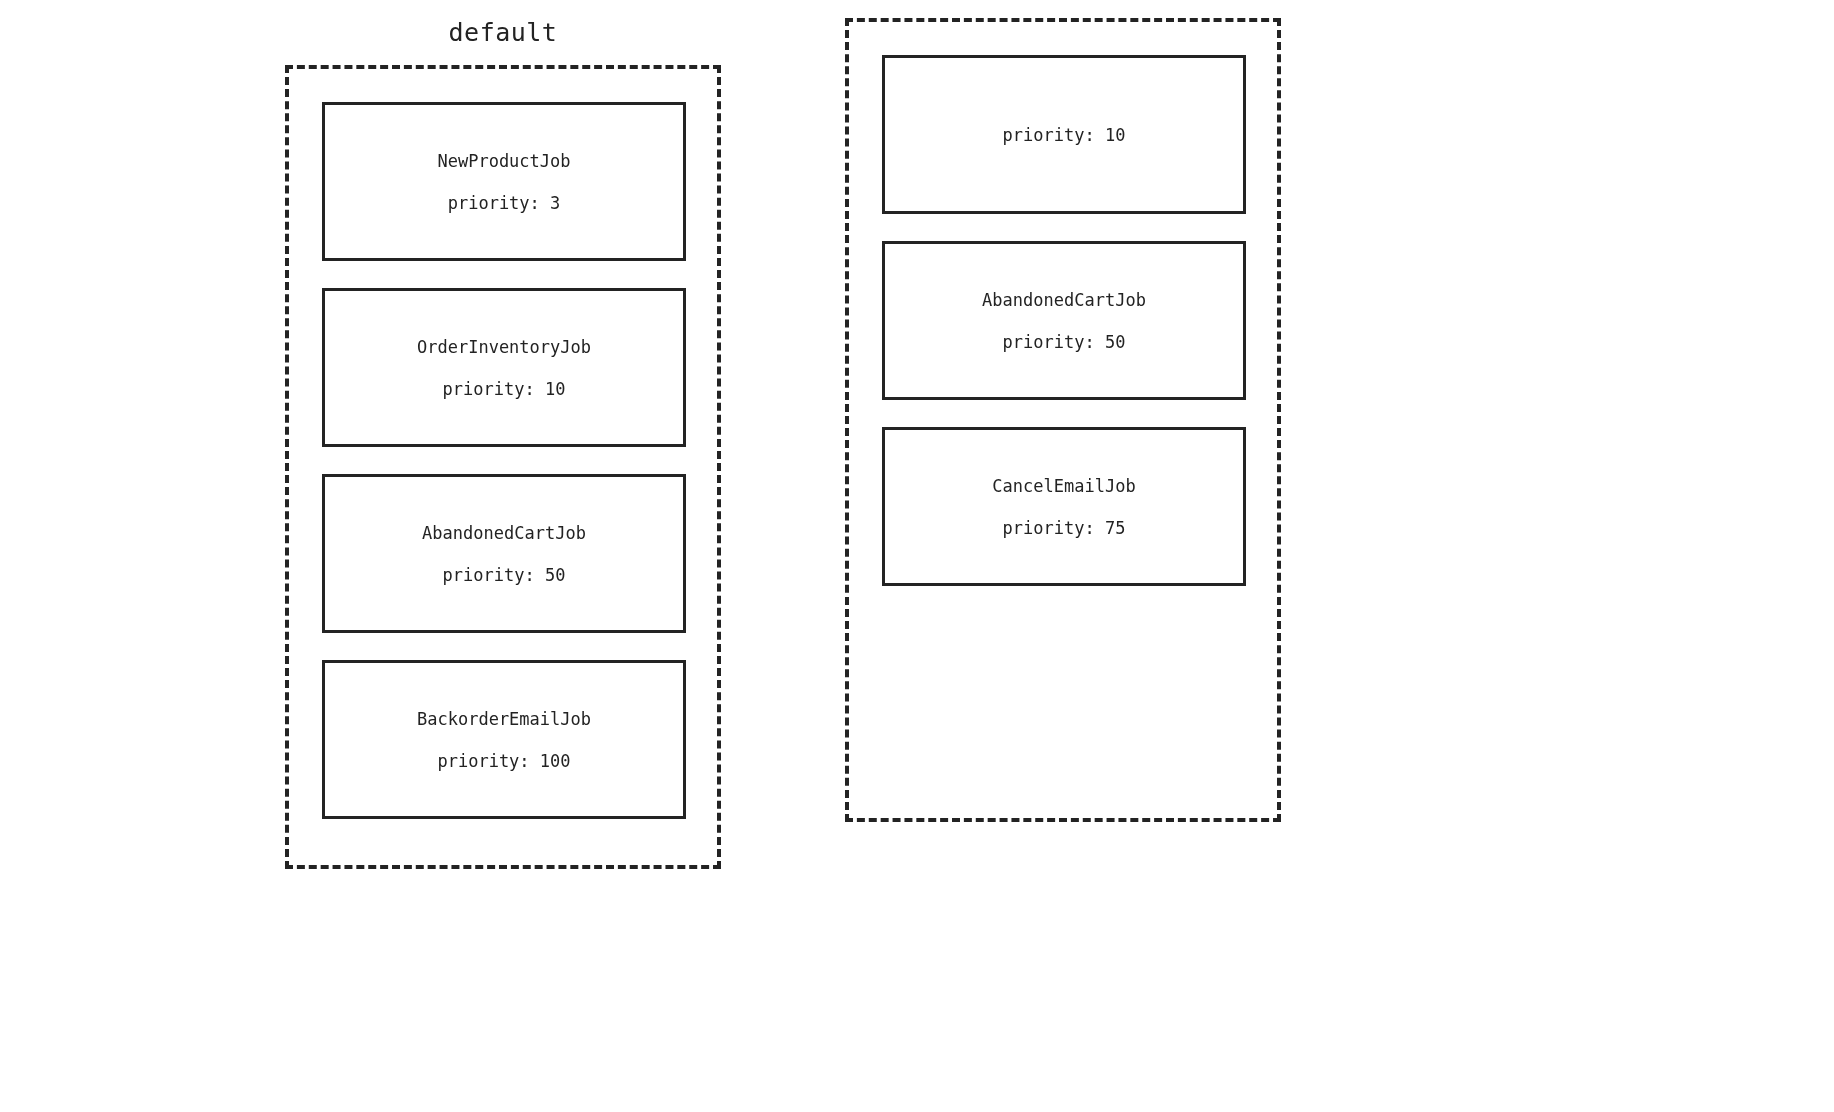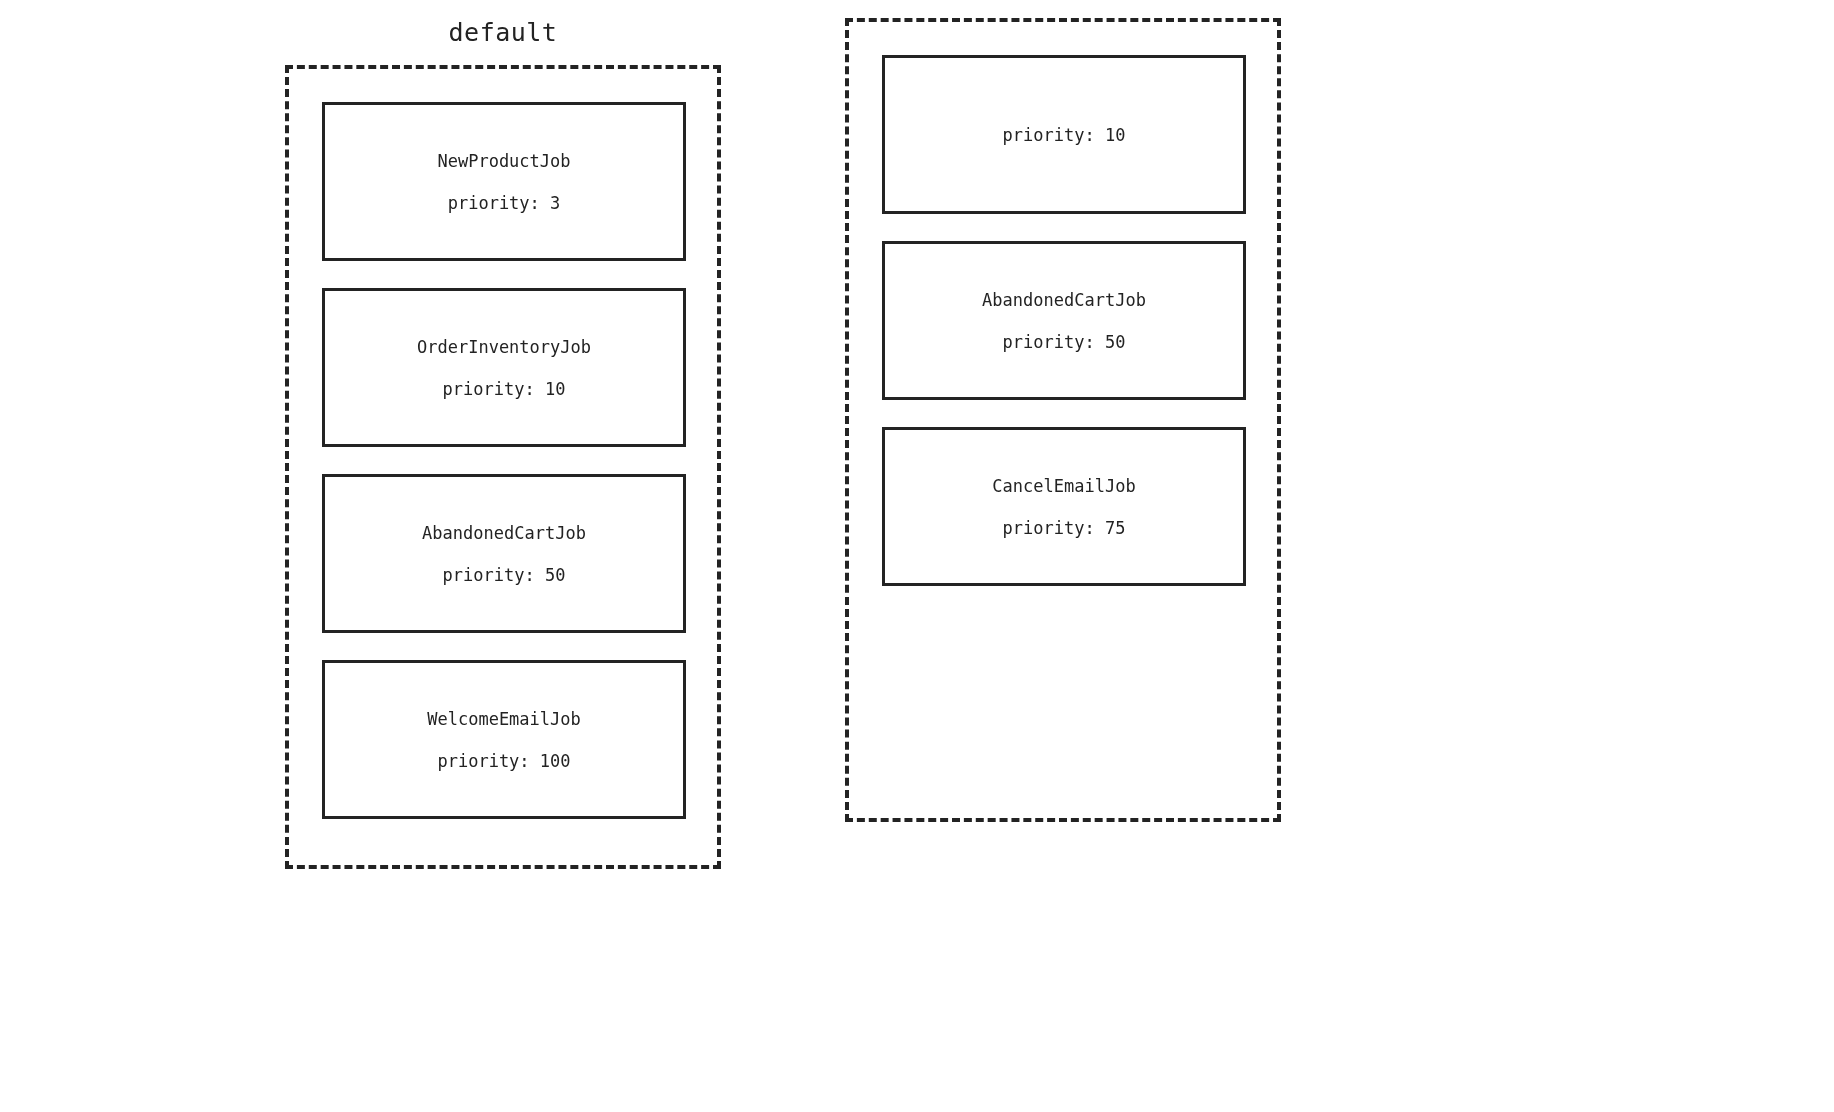--- a/index.html
+++ b/index.html
@@ -101,21 +101,21 @@
         <div class="job-name">OrderInventoryJob</div>
         <div class="job-priority">priority: 10</div>
       </div>
 
       <div class="job-card">
         <div class="job-name">AbandonedCartJob</div>
         <div class="job-priority">priority: 50</div>
       </div>
 
       <div class="job-card">
-        <div class="job-name">WelcomeEmailJob</div>
+        <div class="job-name">BackorderEmailJob</div>
         <div class="job-priority">priority: 100</div>
       </div>
 
     </div>
   </div>
 
   <div class="queue-column col-email">
 
     <div class="queue-box">
 

